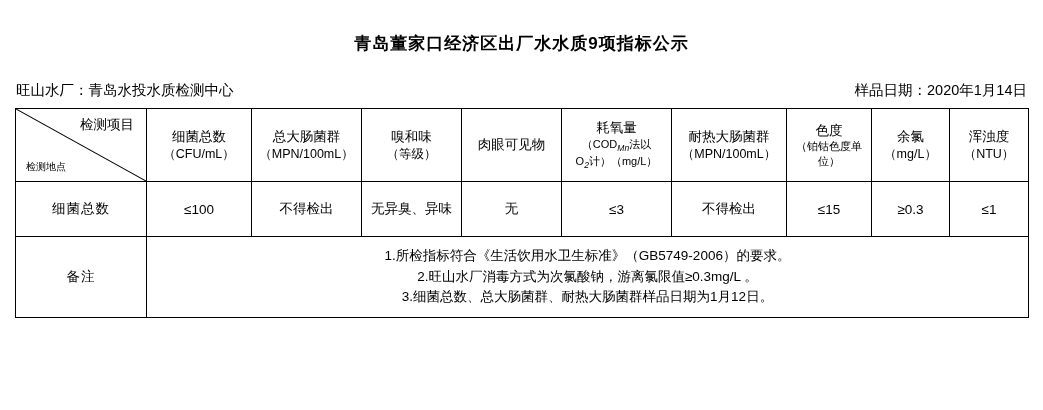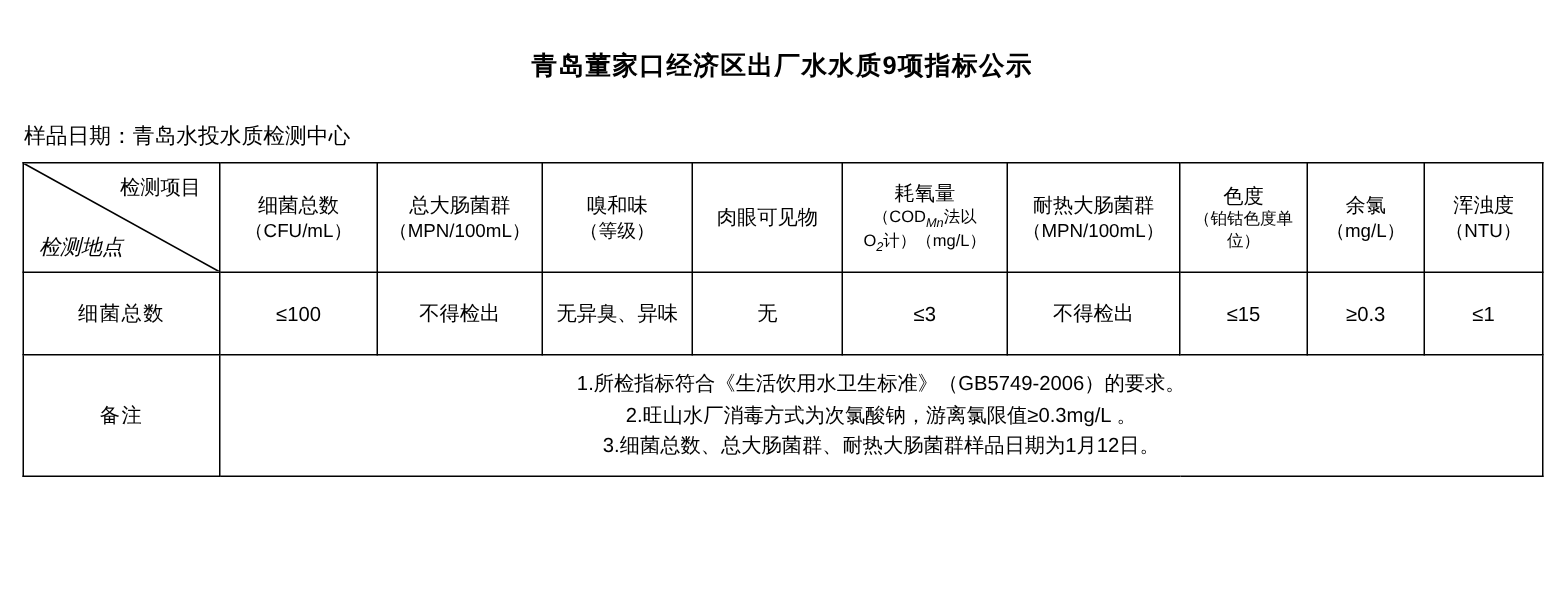--- a/index.html
+++ b/index.html
@@ -78,22 +78,21 @@
   .corner .tr {
     position: absolute;
     top: 7px;
     right: 12px;
     font-size: 13.5px;
   }
   .corner .bl {
     position: absolute;
     bottom: 7px;
     left: 10px;
-    font-size: 14px;
-    font-style: italic;
+    font-size: 10px;
   }
   .data-row td {
     height: 50px;
   }
   .row-label {
     font-size: 14.5px;
     letter-spacing: 1px;
   }
   .notes-row td {
     height: 76px;
@@ -113,21 +112,22 @@
   }
 </style>
 </head>
 <body>
 
 <div class="page">
 
   <div class="title">青岛董家口经济区出厂水水质9项指标公示</div>
 
   <div class="meta-row">
-    <div class="meta-left">样品日期：青岛水投水质检测中心</div>
+    <div class="meta-left">旺山水厂：青岛水投水质检测中心</div>
+    <div class="meta-right">样品日期：2020年1月14日</div>
   </div>
 
   <table class="report">
     <colgroup>
       <col style="width:131px">
       <col style="width:105px">
       <col style="width:110px">
       <col style="width:100px">
       <col style="width:100px">
       <col style="width:110px">

